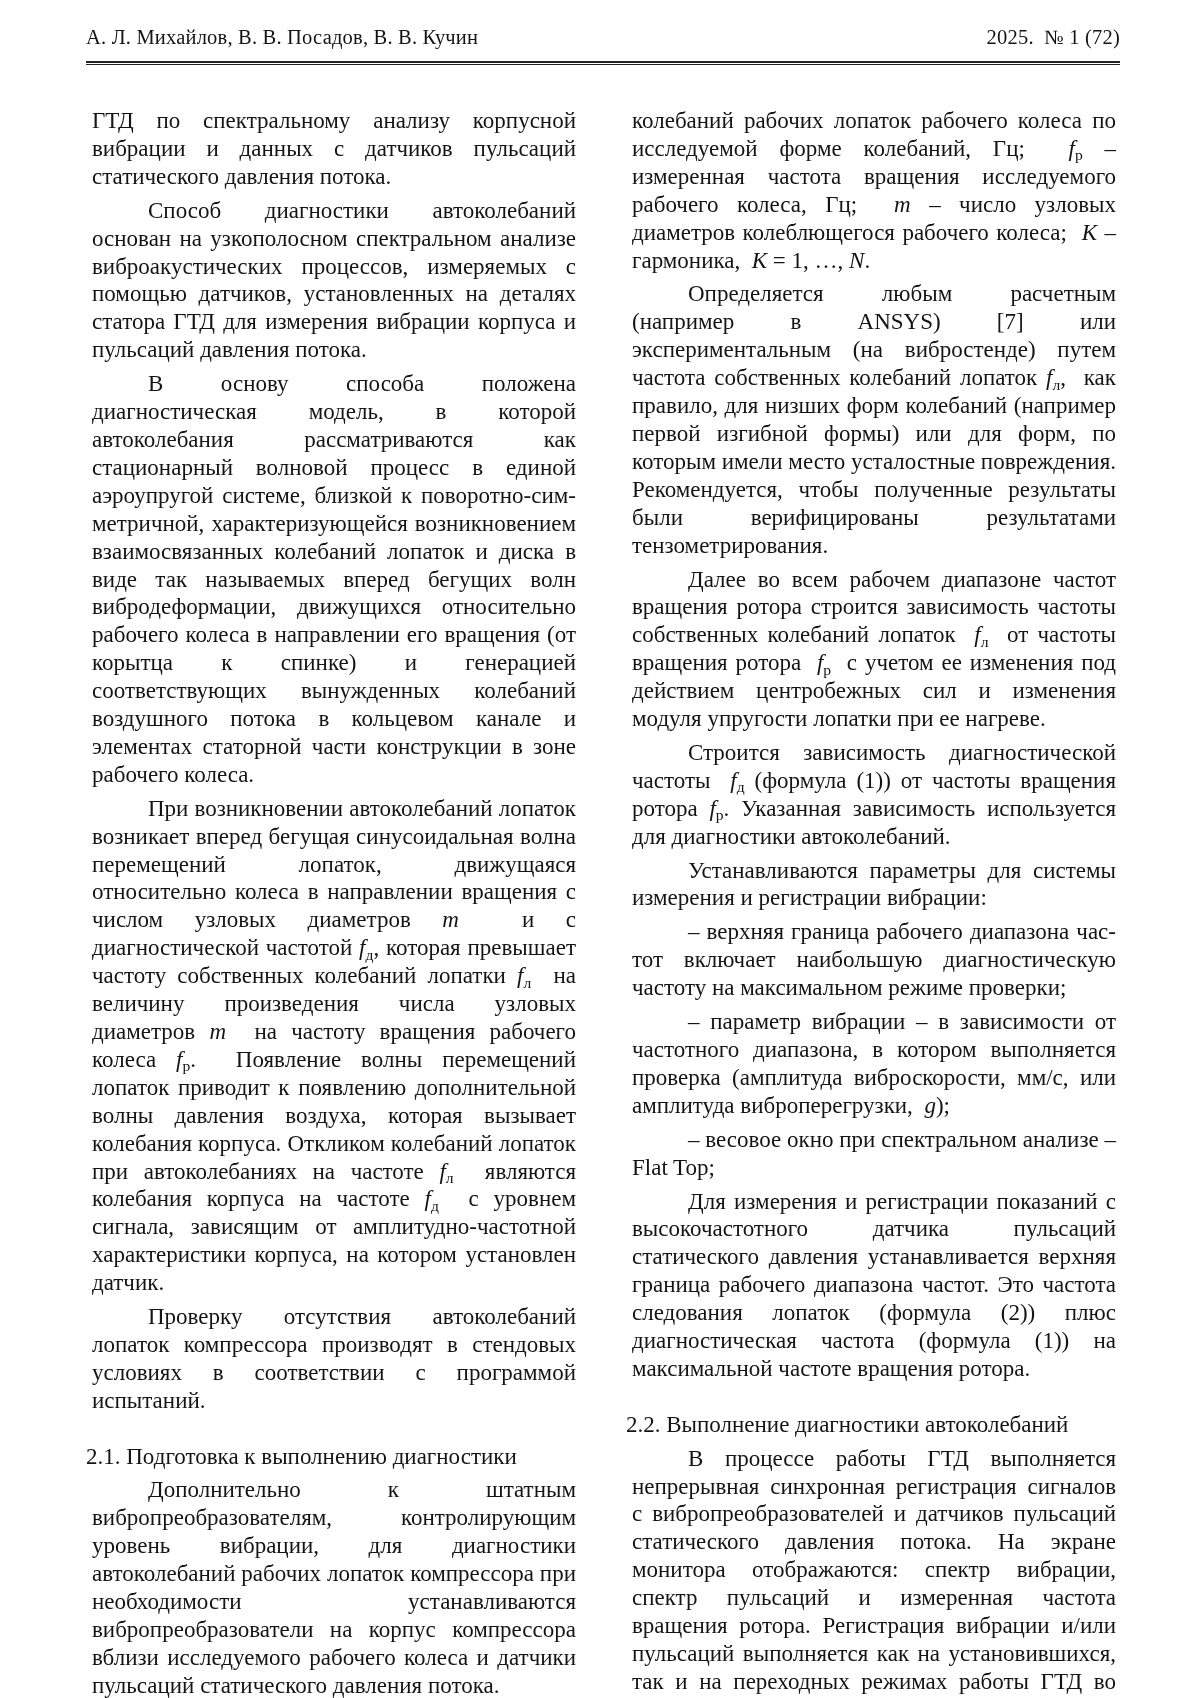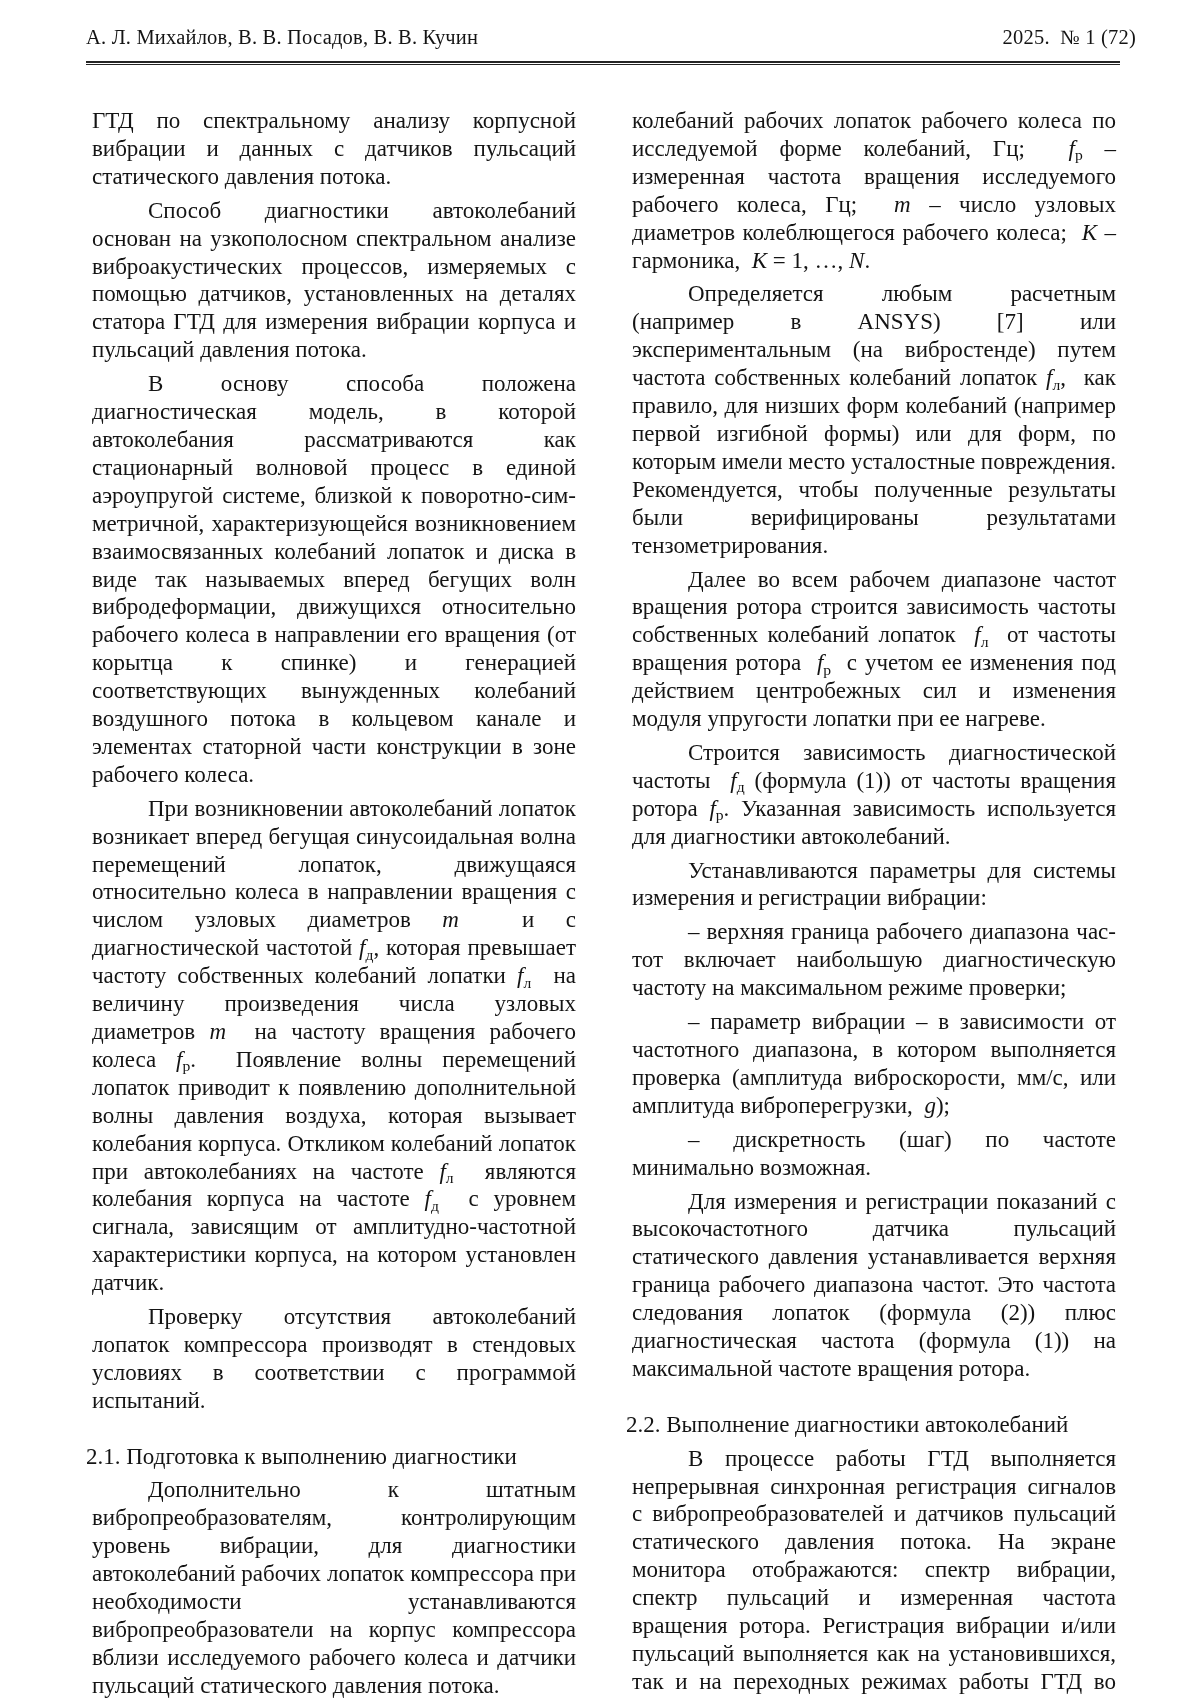--- a/index.html
+++ b/index.html
@@ -12,21 +12,21 @@
     width: 1200px;
     height: 1698px;
     background: #ffffff;
     color: #141414;
     font-family: "Liberation Serif", "DejaVu Serif", serif;
     overflow: hidden;
   }
   .hdr {
     position: absolute;
     left: 86px;
-    right: 64px;
+    right: 80px;
     top: 26px;
     display: flex;
     justify-content: space-between;
     font-size: 20.5px;
     letter-spacing: 0.2px;
     white-space: nowrap;
   }
   .rule {
     position: absolute;
     left: 86px;
@@ -107,19 +107,19 @@
         <div class="formula"><span class="f-body"><i>f</i><sub>д</sub> ≠ <i>K</i> <i>f</i><sub>р</sub> ,</span></div>
       </div>
     <div class="col" id="col-right">
         <p class="noindent">колебаний рабочих лопаток рабочего колеса по исследуемой форме колебаний, Гц; &nbsp;<i>f</i><sub>р</sub> – измеренная частота вращения исследуемого рабочего колеса, Гц; &nbsp;<i>m</i> – число узловых диаметров колеблющегося рабочего колеса; &nbsp;<i>K</i> – гармоника, &nbsp;<i>K</i> = 1, …, <i>N</i>.</p>
         <p>Определяется любым расчетным (например в ANSYS) [7] или экспериментальным (на вибро­стенде) путем частота собственных колебаний лопаток <i>f</i><sub>л</sub>,&nbsp; как правило, для низших форм коле­баний (например первой изгибной формы) или для форм, по которым имели место усталостные повреждения. Рекомендуется, чтобы полученные результаты были верифицированы результатами тензометрирования.</p>
         <p>Далее во всем рабочем диапазоне частот вращения ротора строится зависимость частоты собственных колебаний лопаток &nbsp;<i>f</i><sub>л</sub>&nbsp; от частоты вращения ротора &nbsp;<i>f</i><sub>р</sub>&nbsp; с учетом ее изменения под действием центробежных сил и изменения модуля упругости лопатки при ее нагреве.</p>
         <p>Строится зависимость диагностической час­тоты &nbsp;<i>f</i><sub>д</sub> (формула (1)) от частоты вращения ротора <i>f</i><sub>р</sub>. Указанная зависимость используется для диаг­ностики автоколебаний.</p>
         <p>Устанавливаются параметры для системы измерения и регистрации вибрации:</p>
         <p>– верхняя граница рабочего диапазона час­тот включает наибольшую диагностическую часто­ту на максимальном режиме проверки;</p>
         <p>– параметр вибрации – в зависимости от частотного диапазона, в котором выполняется проверка (амплитуда виброскорости, мм/с, или ам­плитуда виброперегрузки, &nbsp;<i>g</i>);</p>
-        <p>– дискретность (шаг) по частоте минимально возможная.</p>
+        <p>– весовое окно при спектральном анализе – Flat Top;</p>
         <p>Для измерения и регистрации показаний с высокочастотного датчика пульсаций статического давления устанавливается верхняя граница рабоче­го диапазона частот. Это частота следования лопа­ток (формула (2)) плюс диагностическая частота (формула (1)) на максимальной частоте вращения ротора.</p>
         <div class="sec-heading">2.2. Выполнение диагностики автоколебаний</div>
         <p>В процессе работы ГТД выполняется непре­рывная синхронная регистрация сигналов с вибро­преобразователей и датчиков пульсаций статиче­ского давления потока. На экране монитора ото­бражаются: спектр вибрации, спектр пульсаций и измеренная частота вращения ротора. Регистрация вибрации и/или пульсаций выполняется как на ус­тановившихся, так и на переходных режимах рабо­ты ГТД во всем диапазоне частот вращения ротора. При этом используется измерительная система для исследования быстропеременных динамических процессов.</p>
       </div>
   </div>
 </div>
 
 </body></html>

